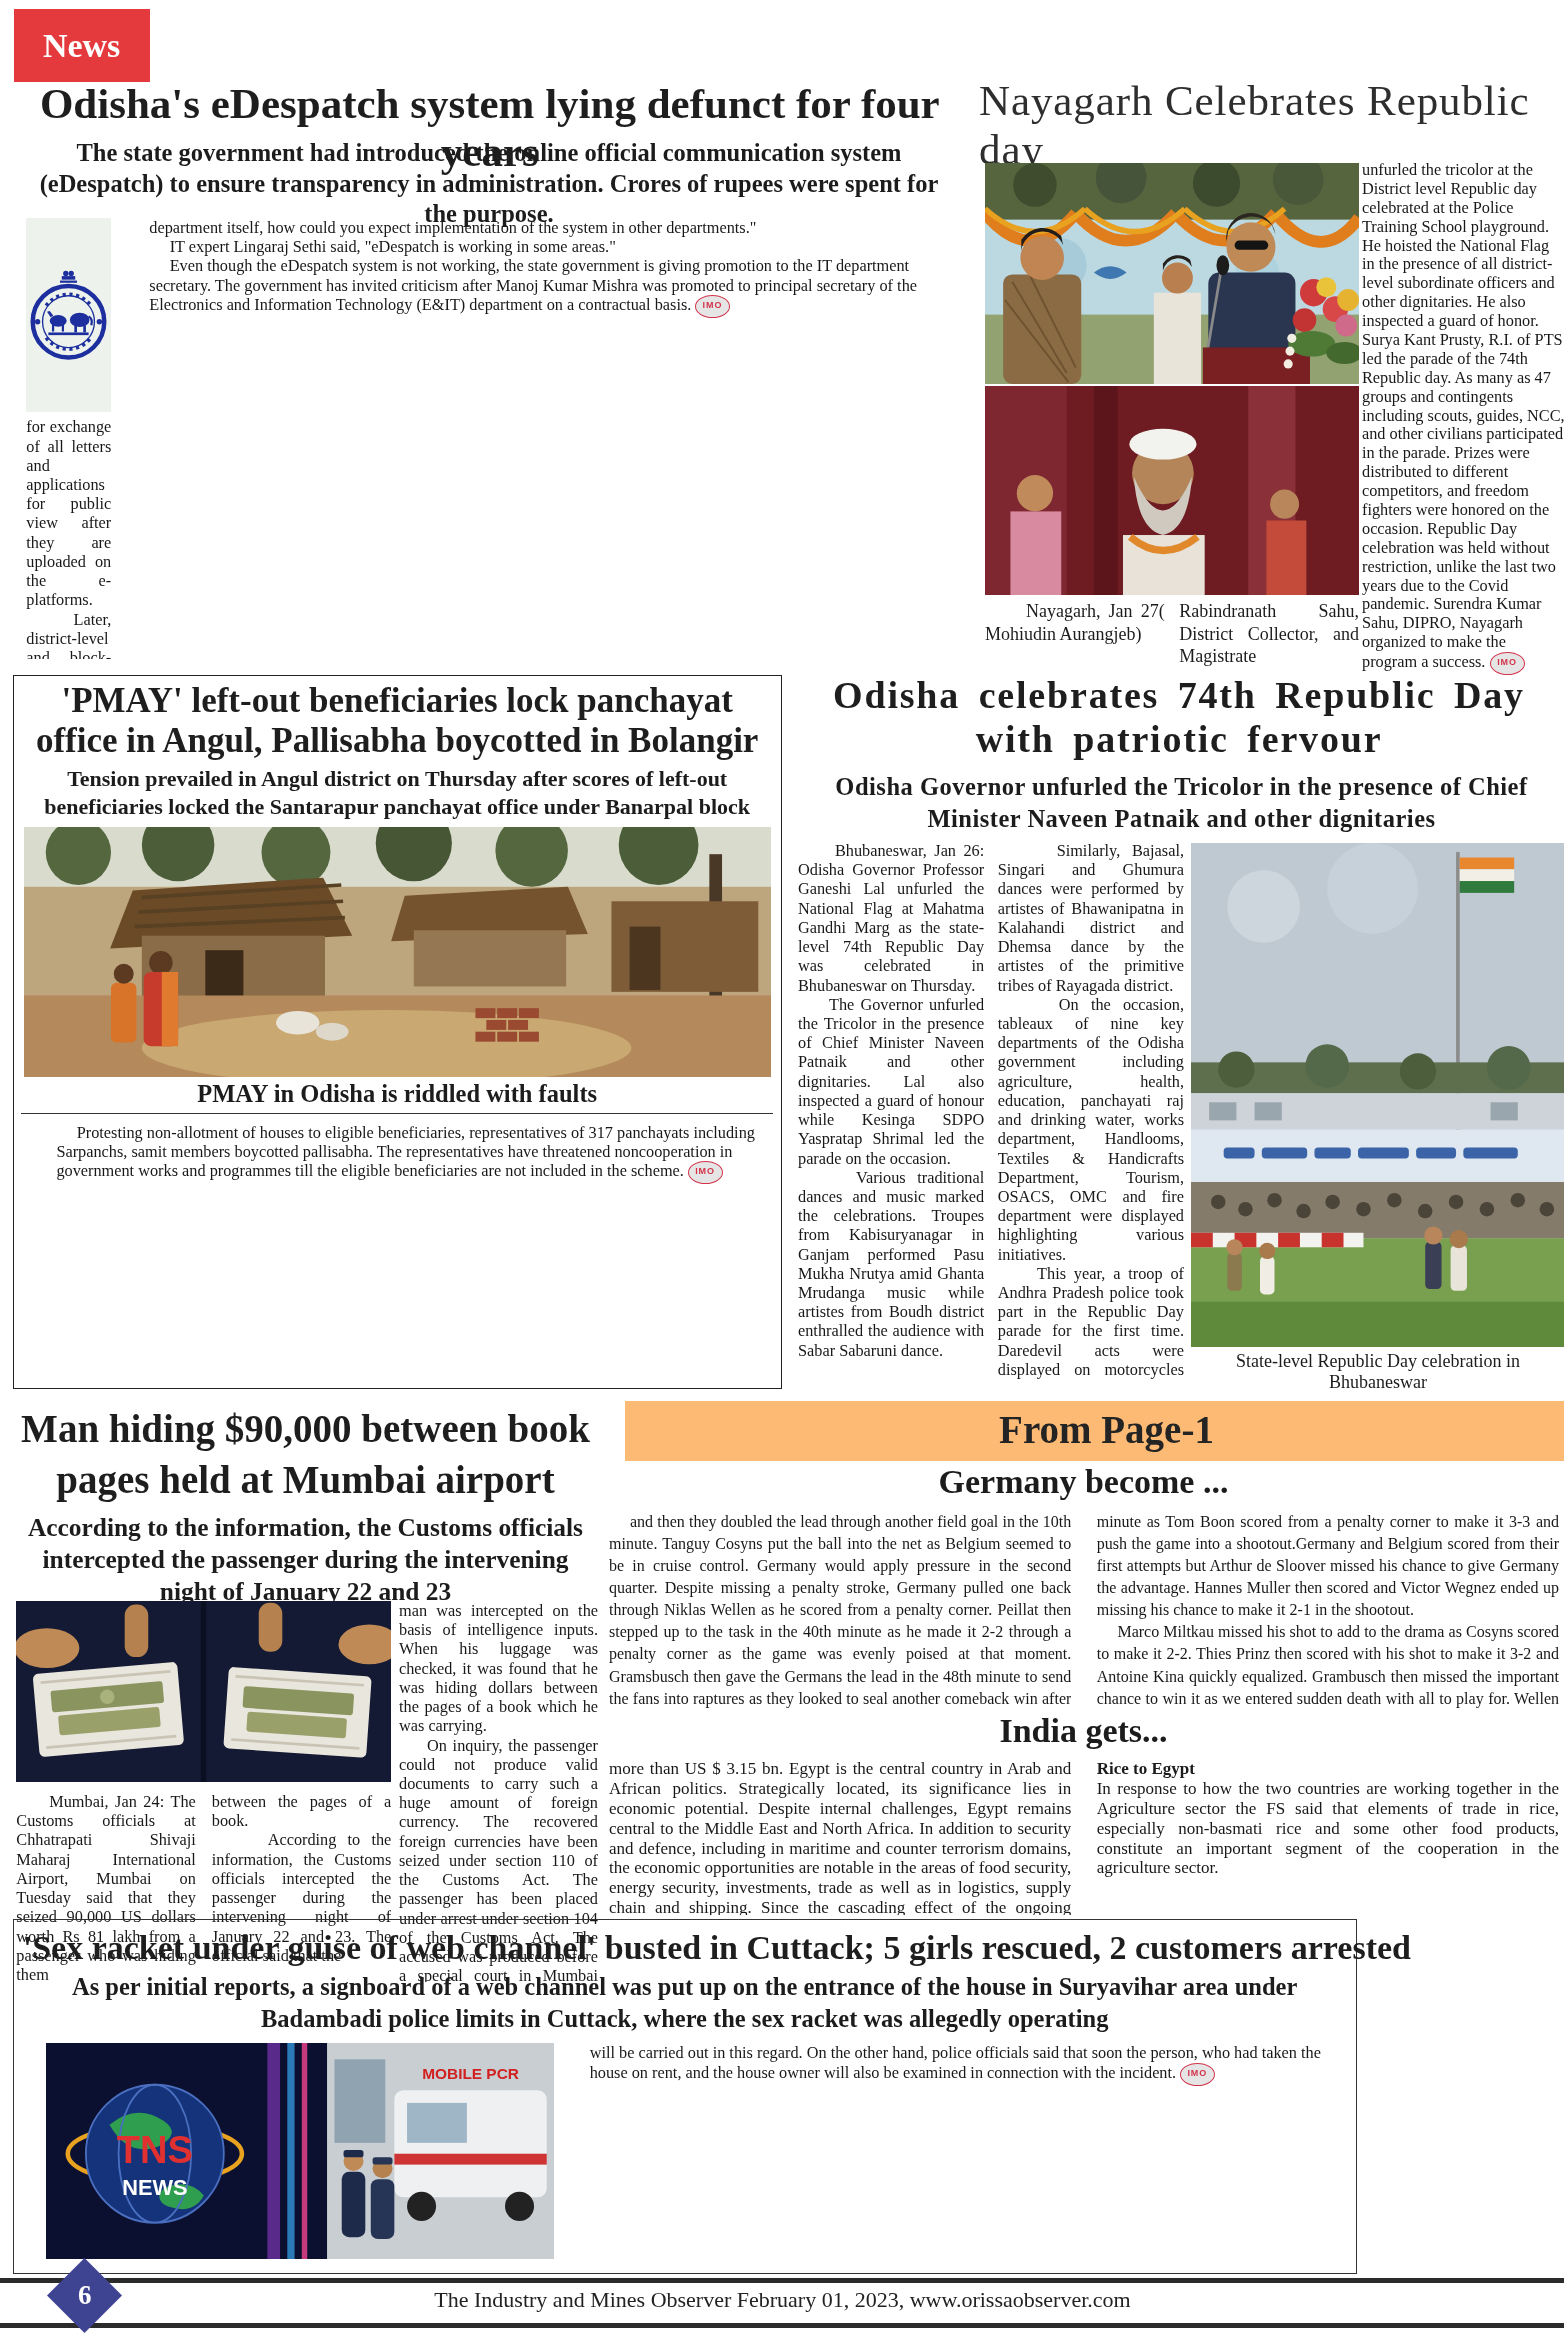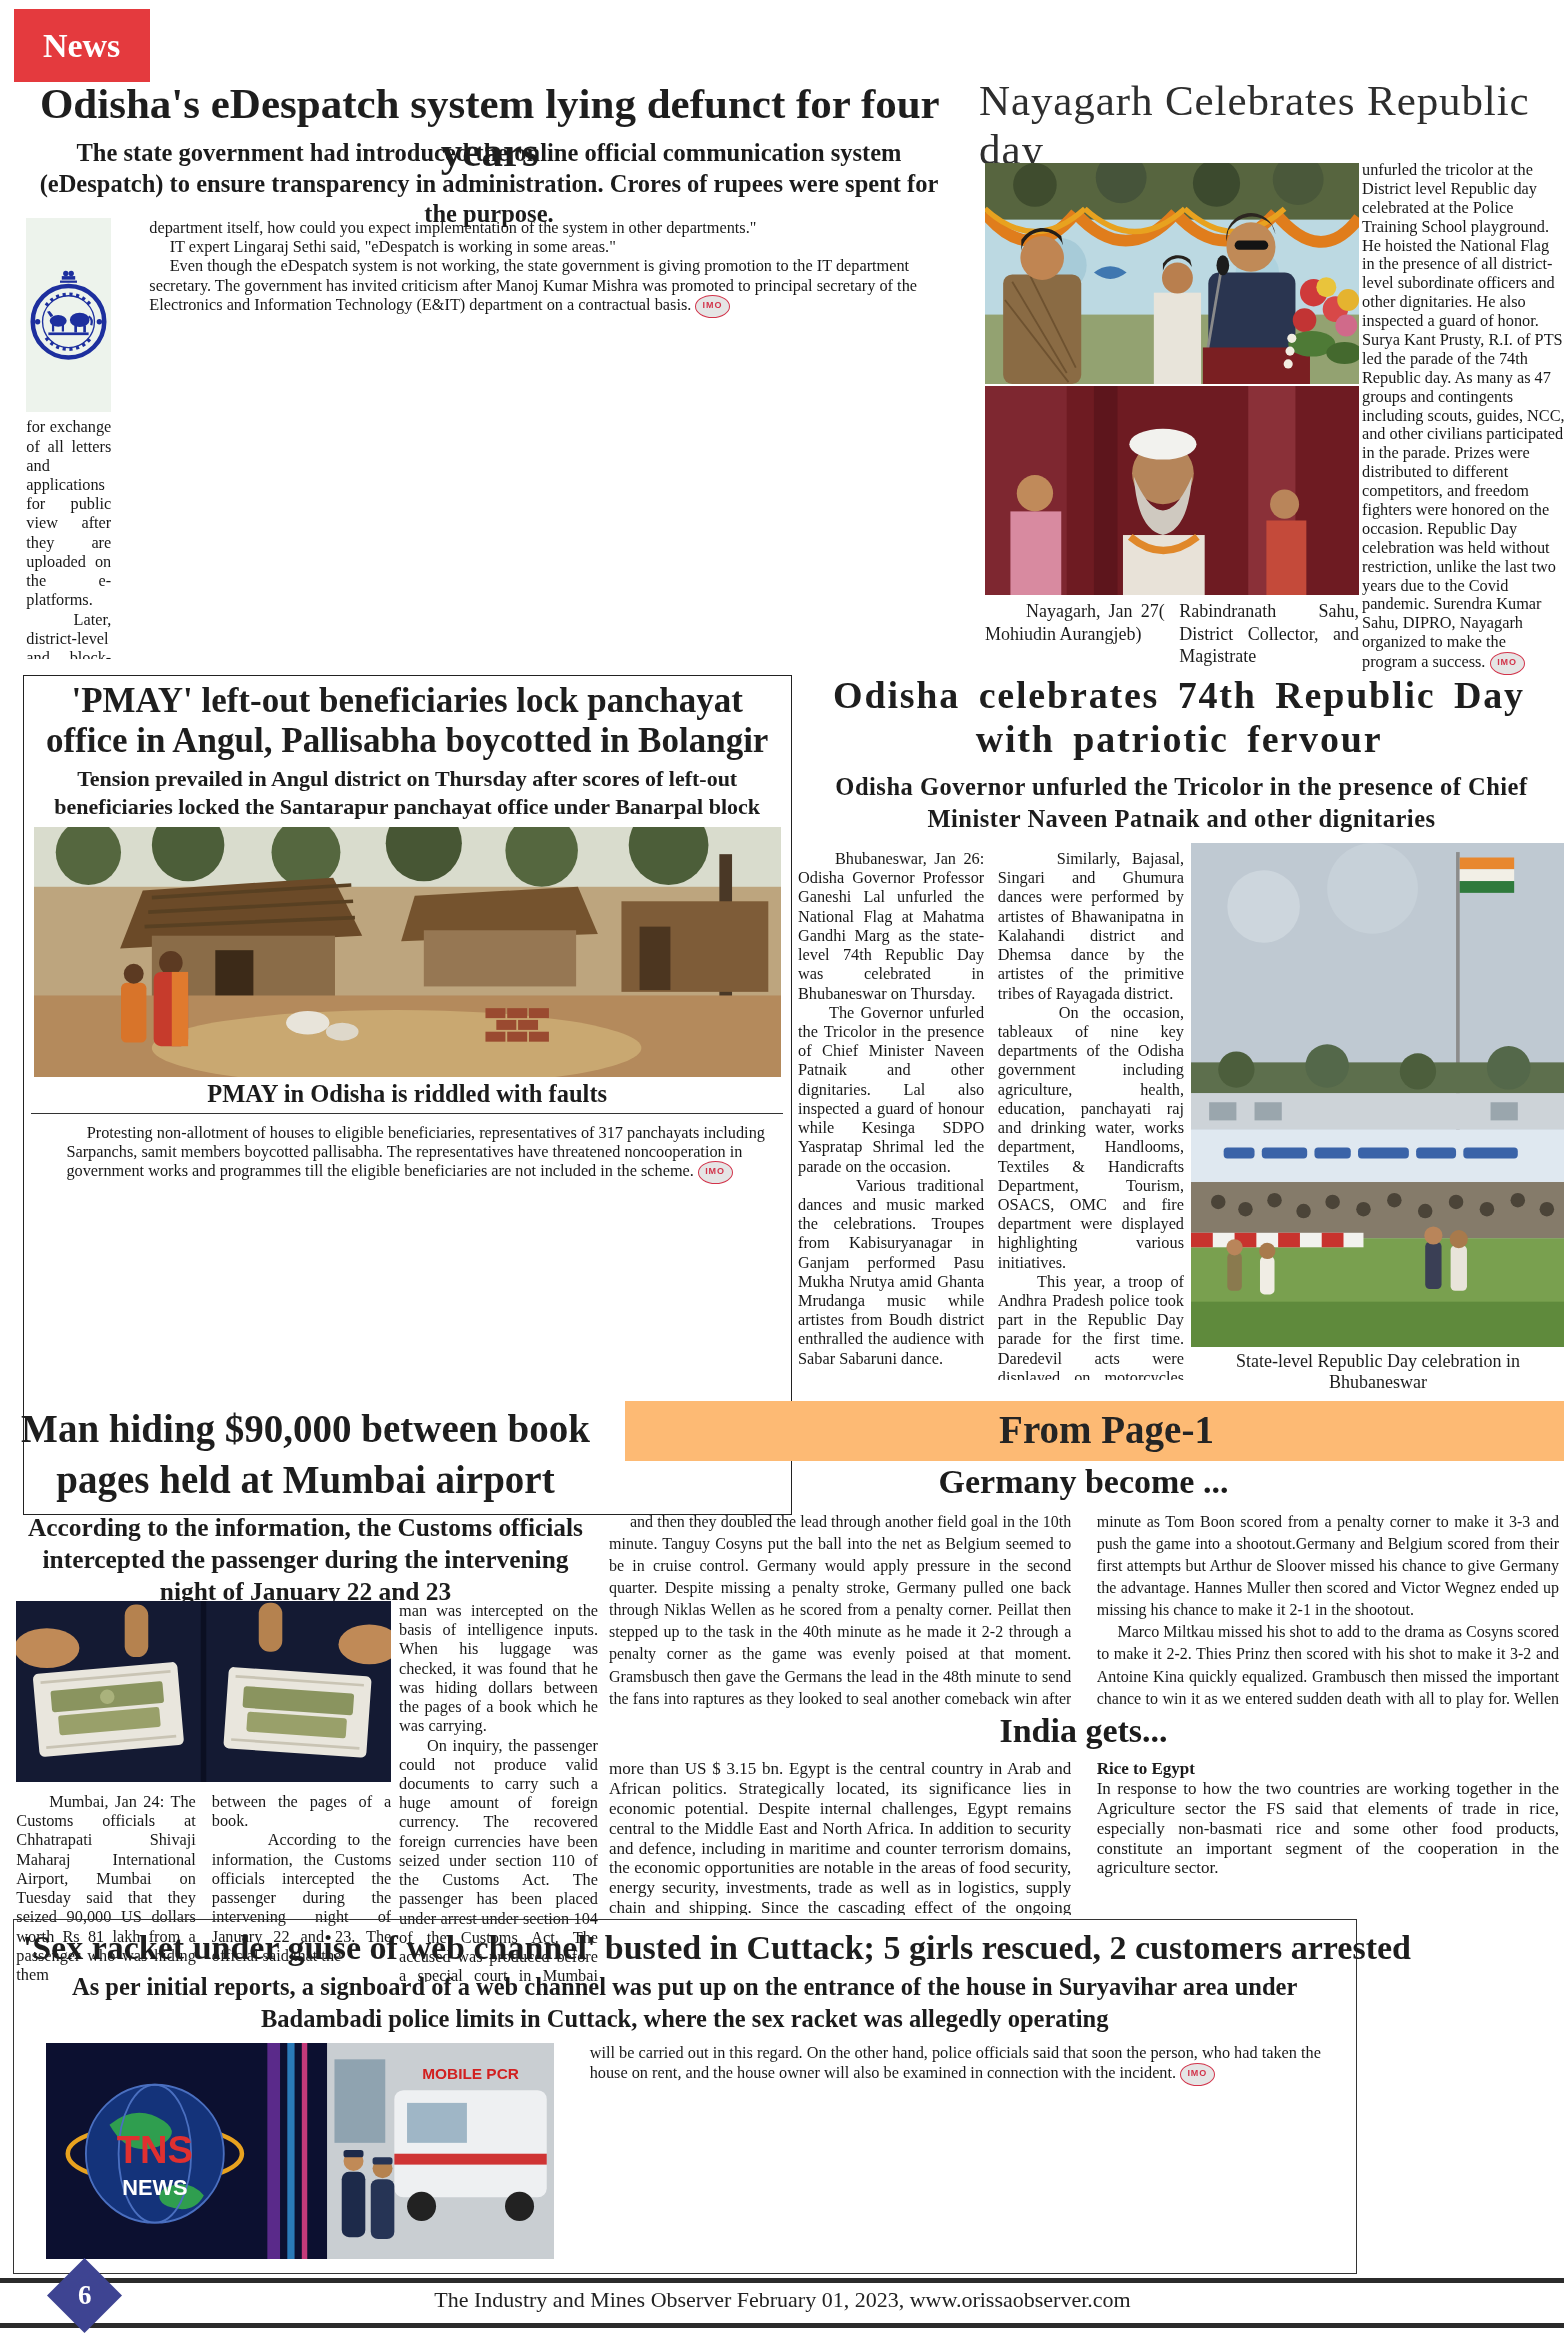--- a/index.html
+++ b/index.html
@@ -23,32 +23,32 @@
   .a1-col2{flex:1;display:flex;flex-direction:column;}
   .seal-box{height:194px;background:#edf3ec;display:flex;align-items:center;justify-content:center;margin-bottom:5.4px;}
   
   .ny-headline{left:979px;top:76px;width:586px;font-size:43px;font-weight:400;color:#2e2e2e;text-align:left;letter-spacing:0.9px;}
   .ny-photo1{left:985px;top:163px;width:374px;height:221px;}
   .ny-photo2{left:985px;top:386px;width:374px;height:209px;}
   .ny-captions{left:985px;top:600px;width:374px;display:flex;gap:14.5px;font-size:18px;line-height:1.25;}
   .ny-captions div{flex:1;text-align:justify;white-space:pre-line;}
   .ny-body{left:1362px;top:161px;width:203px;height:515px;font-size:16.3px;line-height:1.16;}
   
-  .pmay-box{left:12.7px;top:675px;width:769px;height:840px;border:1.8px solid #222;box-sizing:border-box;padding:3.6px 7.3px;margin-left:10px;}
+  .pmay-box{left:12.7px;top:675px;width:769px;height:714px;border:1.8px solid #222;box-sizing:border-box;padding:3.6px 7.3px;}
   .pmay-headline{font-size:35px;margin-top:1.8px;}
   .pmay-subhead{font-size:22px;font-weight:bold;line-height:1.25;text-align:center;margin:5.4px auto 0;width:96%;}
   .pmay-photo{width:747px;height:250px;margin:7.3px auto 0;}
   .pmay-caption{font-size:24.5px;font-weight:bold;text-align:center;border-bottom:1.8px solid #333;padding:2.7px 0 4.5px;}
   .pmay-cols{display:flex;gap:11.8px;padding-top:9px;height:243px;}
   .pmay-cols .bodycol{flex:1;}
   
   .rp-headline{left:793px;top:674px;width:772px;font-size:38px;letter-spacing:1.8px;word-spacing:7.3px;line-height:1.15;}
   .rp-subhead{left:798px;top:771px;width:767px;font-size:24.5px;font-weight:bold;text-align:center;line-height:1.3;letter-spacing:0.5px;}
   .rp-cols{left:798px;top:841px;width:386px;height:539px;display:flex;gap:13.6px;}
-  .rp-cols .bodycol{flex:1;margin-top:8px;}
+  .rp-cols .bodycol{flex:1;}
   .rp-photo{left:1191px;top:843px;width:374px;height:504px;}
   .rp-caption{left:1191px;top:1351px;width:374px;font-size:18px;text-align:center;}
   
   .mb-headline{left:11px;top:1404px;width:589px;font-size:39px;line-height:1.3;}
   .mb-subhead{left:20px;top:1512px;width:571px;font-size:25.4px;font-weight:bold;line-height:1.25;text-align:center;}
   .mb-photo{left:16.3px;top:1601px;width:375px;height:181px;}
   .mb-col3{left:399px;top:1601px;width:199px;height:381px;}
   .mb-cols12{left:16.3px;top:1792px;width:375px;height:189px;display:flex;gap:16px;}
   .mb-cols12 .bodycol{flex:1;}
   

